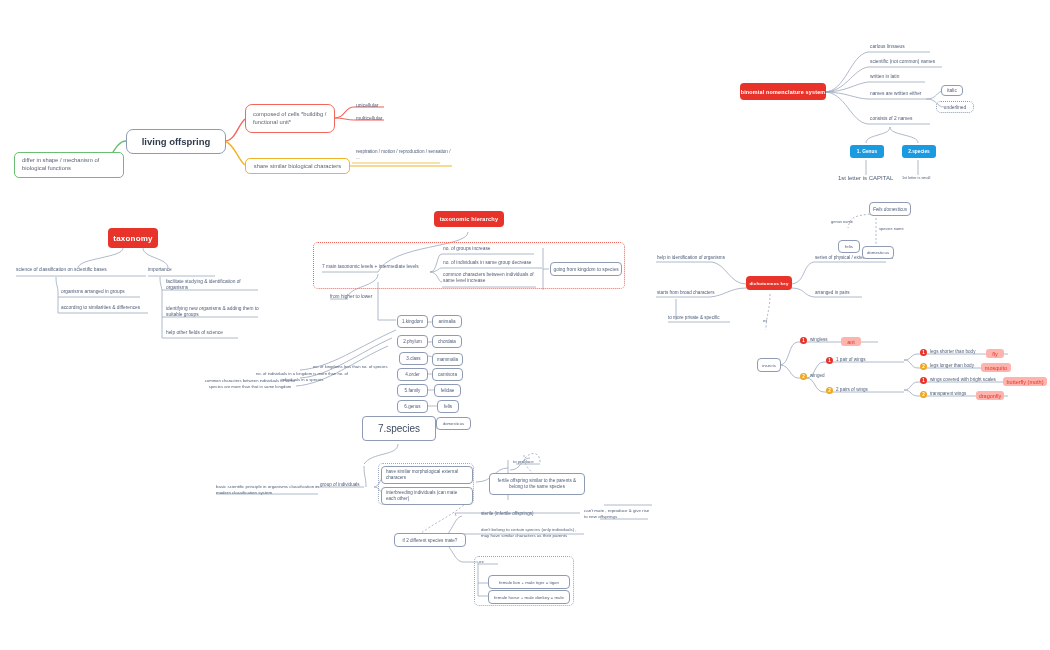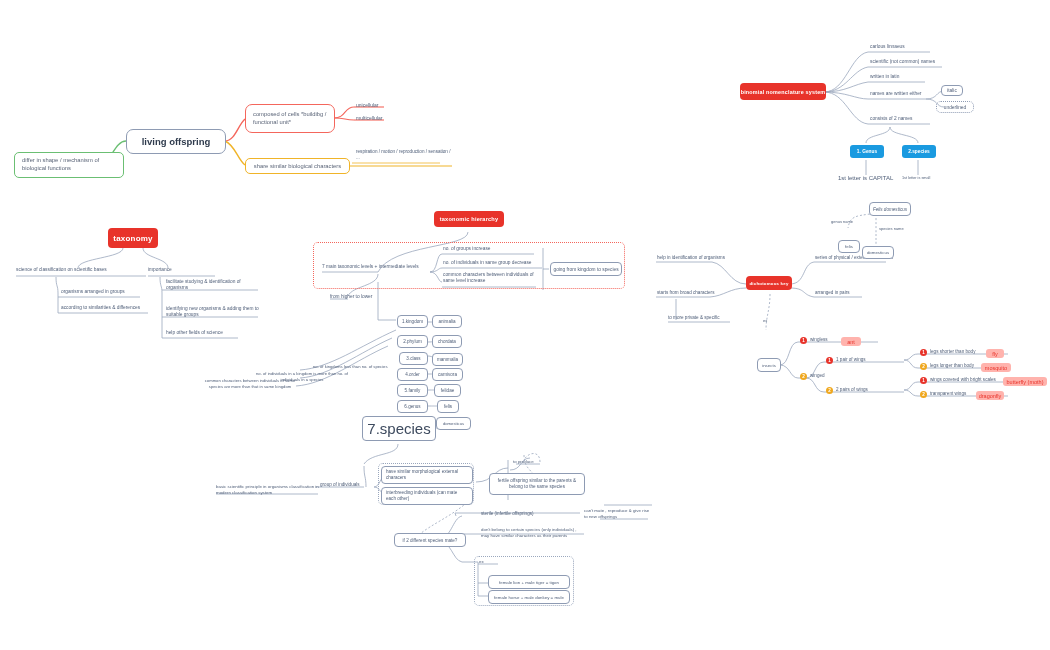--- a/index.html
+++ b/index.html
@@ -258,21 +258,21 @@
 <div class="node plain" style="left:443px;top:272px;width:98px;font-size:4.8px;">common characters between individuals of same level increase</div>
 
 <div class="node box" style="left:550px;top:262px;width:72px;height:14px;font-size:4.8px;">going from kingdom to species</div>
 
 <div class="node box" style="left:397px;top:315px;width:31px;height:13px;font-size:4.6px;">1.kingdom</div>
 <div class="node box" style="left:397px;top:335px;width:31px;height:13px;font-size:4.6px;">2.phylum</div>
 <div class="node box" style="left:399px;top:352px;width:29px;height:13px;font-size:4.6px;">3.class</div>
 <div class="node box" style="left:397px;top:368px;width:31px;height:13px;font-size:4.6px;">4.order</div>
 <div class="node box" style="left:397px;top:384px;width:31px;height:13px;font-size:4.6px;">5.family</div>
 <div class="node box" style="left:397px;top:400px;width:31px;height:13px;font-size:4.6px;">6.genus</div>
-<div class="node box" style="left:362px;top:416px;width:74px;height:25px;font-size:15px;color:#3d4a5e;">7.species</div>
+<div class="node box" style="left:362px;top:416px;width:74px;height:25px;font-size:10px;color:#3d4a5e;">7.species</div>
 
 <div class="node box" style="left:432px;top:315px;width:30px;height:13px;font-size:4.6px;">animalia</div>
 <div class="node box" style="left:432px;top:335px;width:30px;height:13px;font-size:4.6px;">chordata</div>
 <div class="node box" style="left:432px;top:353px;width:31px;height:13px;font-size:4.6px;">mammalia</div>
 <div class="node box" style="left:432px;top:368px;width:31px;height:13px;font-size:4.6px;">carnivora</div>
 <div class="node box" style="left:434px;top:384px;width:27px;height:13px;font-size:4.6px;">felidae</div>
 <div class="node box" style="left:437px;top:400px;width:22px;height:13px;font-size:4.6px;">felis</div>
 <div class="node box" style="left:436px;top:417px;width:35px;height:13px;font-size:4.2px;">domesticus</div>
 
 <div class="node plain" style="left:313px;top:364px;font-size:4.2px;text-align:center;">no. of kingdoms less than no. of species</div>

